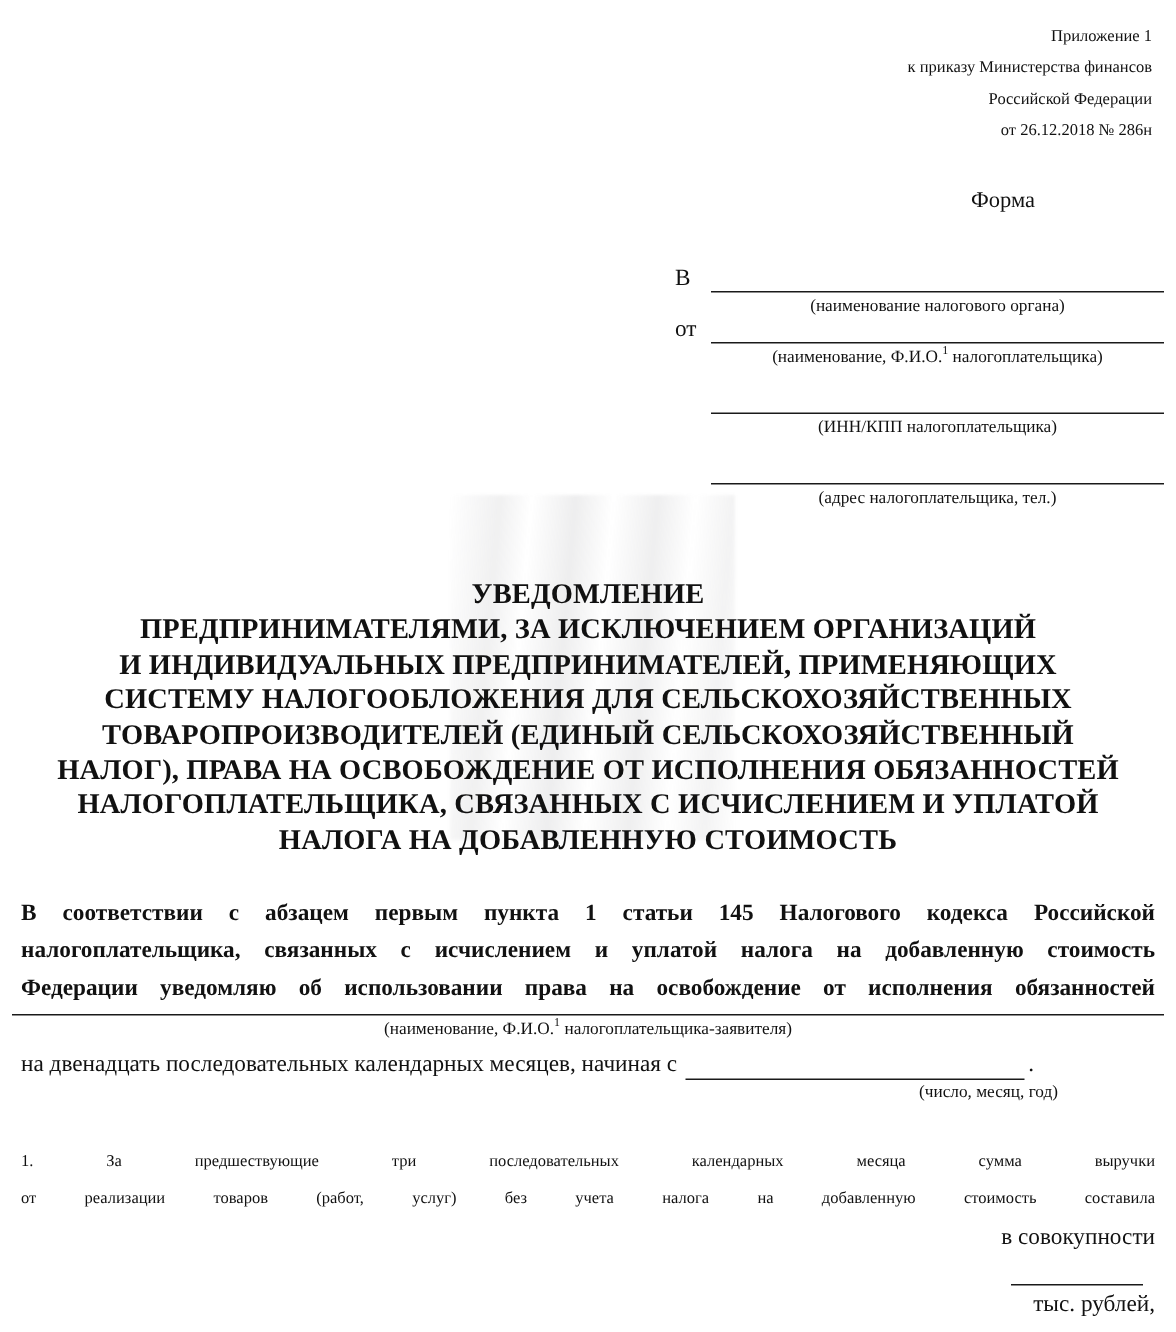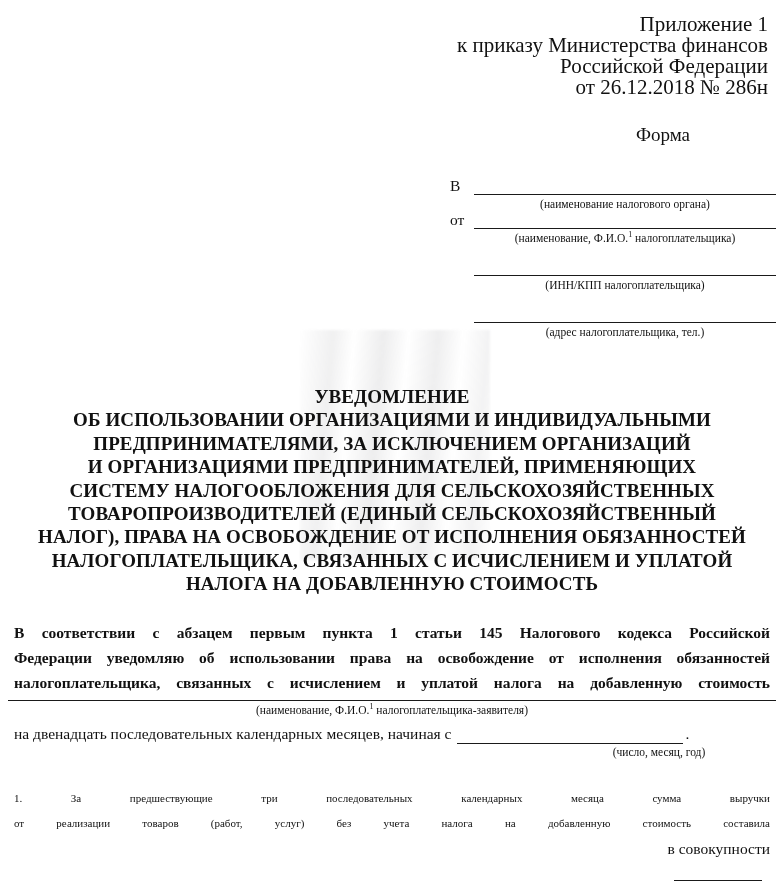--- a/index.html
+++ b/index.html
@@ -48,29 +48,29 @@
     filter: blur(1.2px);
   }
 
   .content { position: relative; z-index: 2; }
 
   
   .doc-header {
     margin: 0;
     padding-top: 14px;
     text-align: right;
-    font-size: 21px;
+    font-size: 11px;
     line-height: 21px;
     padding-right: 8px;
   }
   .doc-header div { white-space: nowrap; }
 
   .form-word {
     text-align: right;
-    font-size: 19px;
+    font-size: 15px;
     line-height: 21px;
     padding-right: 86px;
     margin-top: 26px;
   }
 
   
   .addr-block {
     margin-top: 32px;
     padding-left: 442px;
   }
@@ -259,34 +259,33 @@
       <div class="addr-row no-label">
         <span class="addr-label"></span>
         <span class="addr-line"></span>
       </div>
       <div class="addr-caption">(адрес налогоплательщика, тел.)</div>
 
     </div>
 
     <div class="title">
       <div>УВЕДОМЛЕНИЕ</div>
-      <div>ОБ ИСПОЛЬЗОВАНИИ ОРГАНИЗАЦИЯМИ И ИНДИВИДУАЛЬНЫМИ</div>
       <div>ПРЕДПРИНИМАТЕЛЯМИ, ЗА ИСКЛЮЧЕНИЕМ ОРГАНИЗАЦИЙ</div>
-      <div>И ОРГАНИЗАЦИЯМИ ПРЕДПРИНИМАТЕЛЕЙ, ПРИМЕНЯЮЩИХ</div>
+      <div>И ИНДИВИДУАЛЬНЫХ ПРЕДПРИНИМАТЕЛЕЙ, ПРИМЕНЯЮЩИХ</div>
       <div>СИСТЕМУ НАЛОГООБЛОЖЕНИЯ ДЛЯ СЕЛЬСКОХОЗЯЙСТВЕННЫХ</div>
       <div>ТОВАРОПРОИЗВОДИТЕЛЕЙ (ЕДИНЫЙ СЕЛЬСКОХОЗЯЙСТВЕННЫЙ</div>
       <div>НАЛОГ), ПРАВА НА ОСВОБОЖДЕНИЕ ОТ ИСПОЛНЕНИЯ ОБЯЗАННОСТЕЙ</div>
       <div>НАЛОГОПЛАТЕЛЬЩИКА, СВЯЗАННЫХ С ИСЧИСЛЕНИЕМ И УПЛАТОЙ</div>
       <div>НАЛОГА НА ДОБАВЛЕННУЮ СТОИМОСТЬ</div>
     </div>
 
     <div class="para">
       <span class="para-line">В соответствии с абзацем первым пункта 1 статьи 145 Налогового кодекса Российской</span>
+      <span class="para-line">налогоплательщика, связанных с исчислением и уплатой налога на добавленную стоимость</span>
       <span class="para-line">Федерации уведомляю об использовании права на освобождение от исполнения обязанностей</span>
-      <span class="para-line">налогоплательщика, связанных с исчислением и уплатой налога на добавленную стоимость</span>
     </div>
 
     <div class="full-rule"></div>
     <div class="rule-caption"><span>(наименование, Ф.И.О.</span><span class="sup">1</span><span> налогоплательщика-заявителя)</span></div>
 
     <div class="months-row">
       <span class="months-text">на двенадцать последовательных календарных месяцев, начиная с</span>
       <span class="date-line"></span>
       <span class="date-dot">.</span>
     </div>

